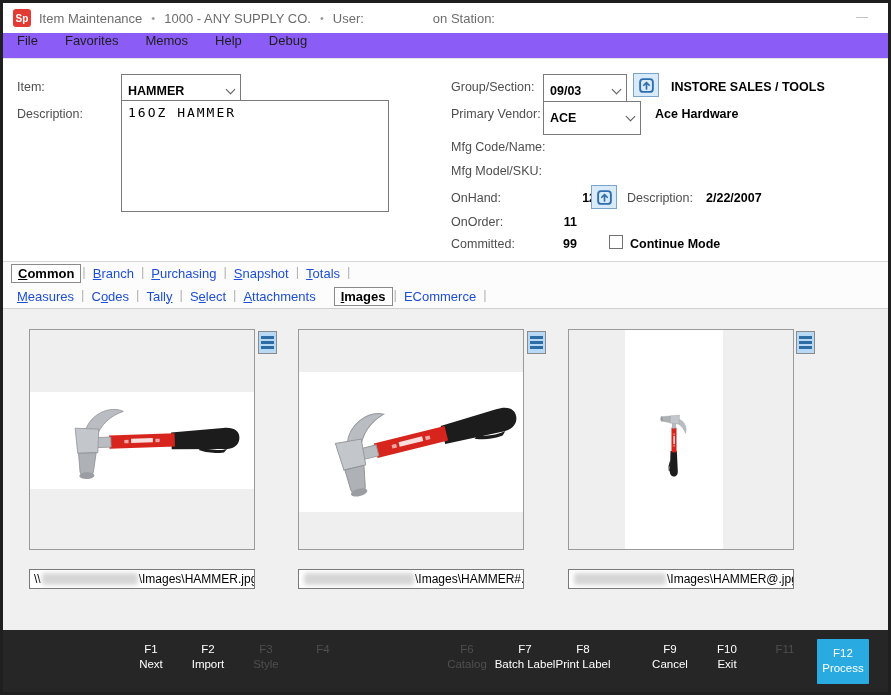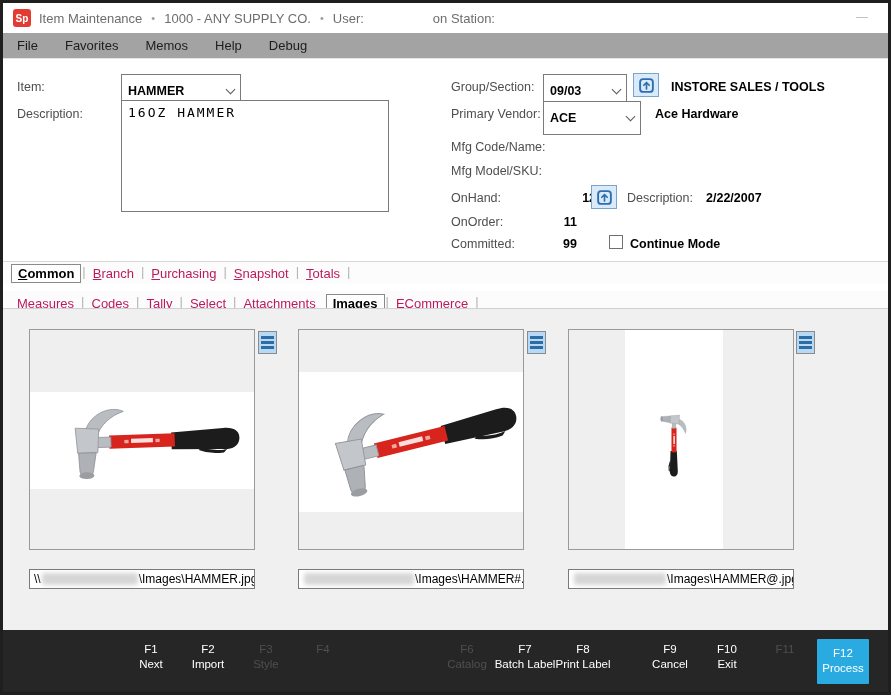--- a/index.html
+++ b/index.html
@@ -9,39 +9,39 @@
 
   
   .titlebar { position:absolute; left:0; top:0; right:0; height:30px; background:#fff; display:flex; align-items:center; padding:0 10px; }
   .logo { width:18px; height:18px; background:#e23b33; border-radius:3px; color:#fff; font-size:10px; font-weight:bold; display:flex; align-items:center; justify-content:center; margin-right:8px; }
   .title-seg { color:#6d6d6d; font-size:13px; margin-right:9px; white-space:pre; }
   .title-bullet { color:#9a9a9a; font-size:11px; margin-right:9px; }
   .station-label { margin-left:60px; }
   .min-btn { position:absolute; right:18px; top:6px; width:16px; height:16px; display:flex; align-items:center; justify-content:center; color:#b9b9b9; font-size:12px; cursor:default; }
 
   
-  .menubar { position:absolute; left:0; top:30px; right:0; height:26px; background:#a3a3a3; display:flex; align-items:center; padding-left:14px; border-bottom:1px solid #e3e3e3; }
+  .menubar { position:absolute; left:0; top:30px; right:0; height:26px; background:#8b5cf6; display:flex; align-items:flex-start; padding-left:14px; border-bottom:1px solid #e3e3e3; }
   .menu-item { font-size:13px; color:#1d1d1d; margin-right:27px; cursor:default; }
 
   
   .form-area { position:absolute; left:0; top:57px; right:0; height:201px; background:#fff; }
   .flabel { position:absolute; font-size:12.5px; color:#4e4e4e; }
   .fvalue { position:absolute; font-size:12.5px; color:#000; font-weight:600; }
   .combo { position:absolute; height:22px; background:#fff; border:1px solid #7a7a7a; display:flex; align-items:center; padding:16px 6px; cursor:default; }
   .combo .cval { font-size:12.5px; font-weight:700; color:#000; }
   .chev { width:7px; height:7px; border-right:1.5px solid #5a5a5a; border-bottom:1.5px solid #5a5a5a; transform:rotate(45deg); margin-left:auto; margin-top:-3px; }
   .desc-box { position:absolute; left:118px; top:40px; width:268px; height:112px; border:1px solid #7a7a7a; background:#fff; resize:none; font-family:"DejaVu Sans Mono", monospace; font-size:13px; letter-spacing:2px; padding:4px 6px; color:#000; outline:none; }
   .icon-btn { position:absolute; width:26px; height:24px; background:#d9eafa; border:1px solid #7aa4cc; display:flex; align-items:center; justify-content:center; cursor:pointer; }
   .checkbox { position:absolute; width:14px; height:14px; background:#fff; border:1px solid #707070; cursor:pointer; }
   .num { text-align:right; width:52px; }
 
   
   .tabs-row1 { position:absolute; left:0; top:258px; right:0; height:23px; background:#fcfcfc; border-top:1px solid #d8d8d8; display:flex; align-items:center; padding-left:8px; }
-  .tabs-row2 { position:absolute; left:0; top:288px; right:0; height:24px; background:#fcfcfc; display:flex; align-items:center; padding-left:8px; }
-  .tab { font-size:13px; color:#be185d; padding:1px 6px; cursor:pointer; white-space:nowrap; }
+  .tabs-row2 { position:absolute; left:0; top:281px; right:0; height:24px; background:#fcfcfc; display:flex; align-items:center; padding-left:8px; }
+  .tab { font-size:13px; color:#1d4ed8; padding:1px 6px; cursor:pointer; white-space:nowrap; }
   .tab.active { color:#000; font-weight:bold; border:1px solid #8a8a8a; background:#fff; }
   .tab-sep { color:#b4b4b4; font-size:13px; margin:0 1px; position:relative; top:-2px; }
 
   
   .content { position:absolute; left:0; top:305px; right:0; height:322px; background:#f0f0f0; border-top:1px solid #d0d0d0; }
   .panel { position:absolute; width:226px; height:221px; border:1px solid #9a9a9a; background:#efefef; top:20px; overflow:hidden; }
   .img-band { position:absolute; background:#fff; display:flex; align-items:center; justify-content:center; }
   .menu-btn { position:absolute; top:22px; width:19px; height:23px; background:#b8d9f5; border:1px solid #8a8a8a; display:flex; flex-direction:column; align-items:center; justify-content:center; gap:2px; cursor:pointer; }
   .menu-btn .bar { width:13px; height:3px; background:#2e6da4; }
   .path-field { position:absolute; top:260px; width:226px; height:20px; background:#fff; border:1px solid #7a7a7a; display:flex; align-items:center; font-size:12px; color:#000; padding:0 4px; white-space:nowrap; overflow:hidden; }
@@ -147,21 +147,21 @@
   <div class="tabs-row2">
     <span class="tab"><u>M</u>easures</span>
       <span class="tab-sep">|</span>
     <span class="tab">C<u>o</u>des</span>
       <span class="tab-sep">|</span>
     <span class="tab">Tall<u>y</u></span>
       <span class="tab-sep">|</span>
     <span class="tab">S<u>e</u>lect</span>
       <span class="tab-sep">|</span>
     <span class="tab"><u>A</u>ttachments</span>
-    <span class="tab active" style="margin-left:4px;"><u>I</u>mages</span>
+    <span class="tab active" style="margin-left:12px;"><u>I</u>mages</span>
       <span class="tab-sep">|</span>
     <span class="tab">ECommerce</span>
       <span class="tab-sep">|</span>
   </div>
 
   <div class="content">
 
     <svg width="0" height="0" style="position:absolute;" aria-hidden="true">
       <defs>
         <g id="hammer">

